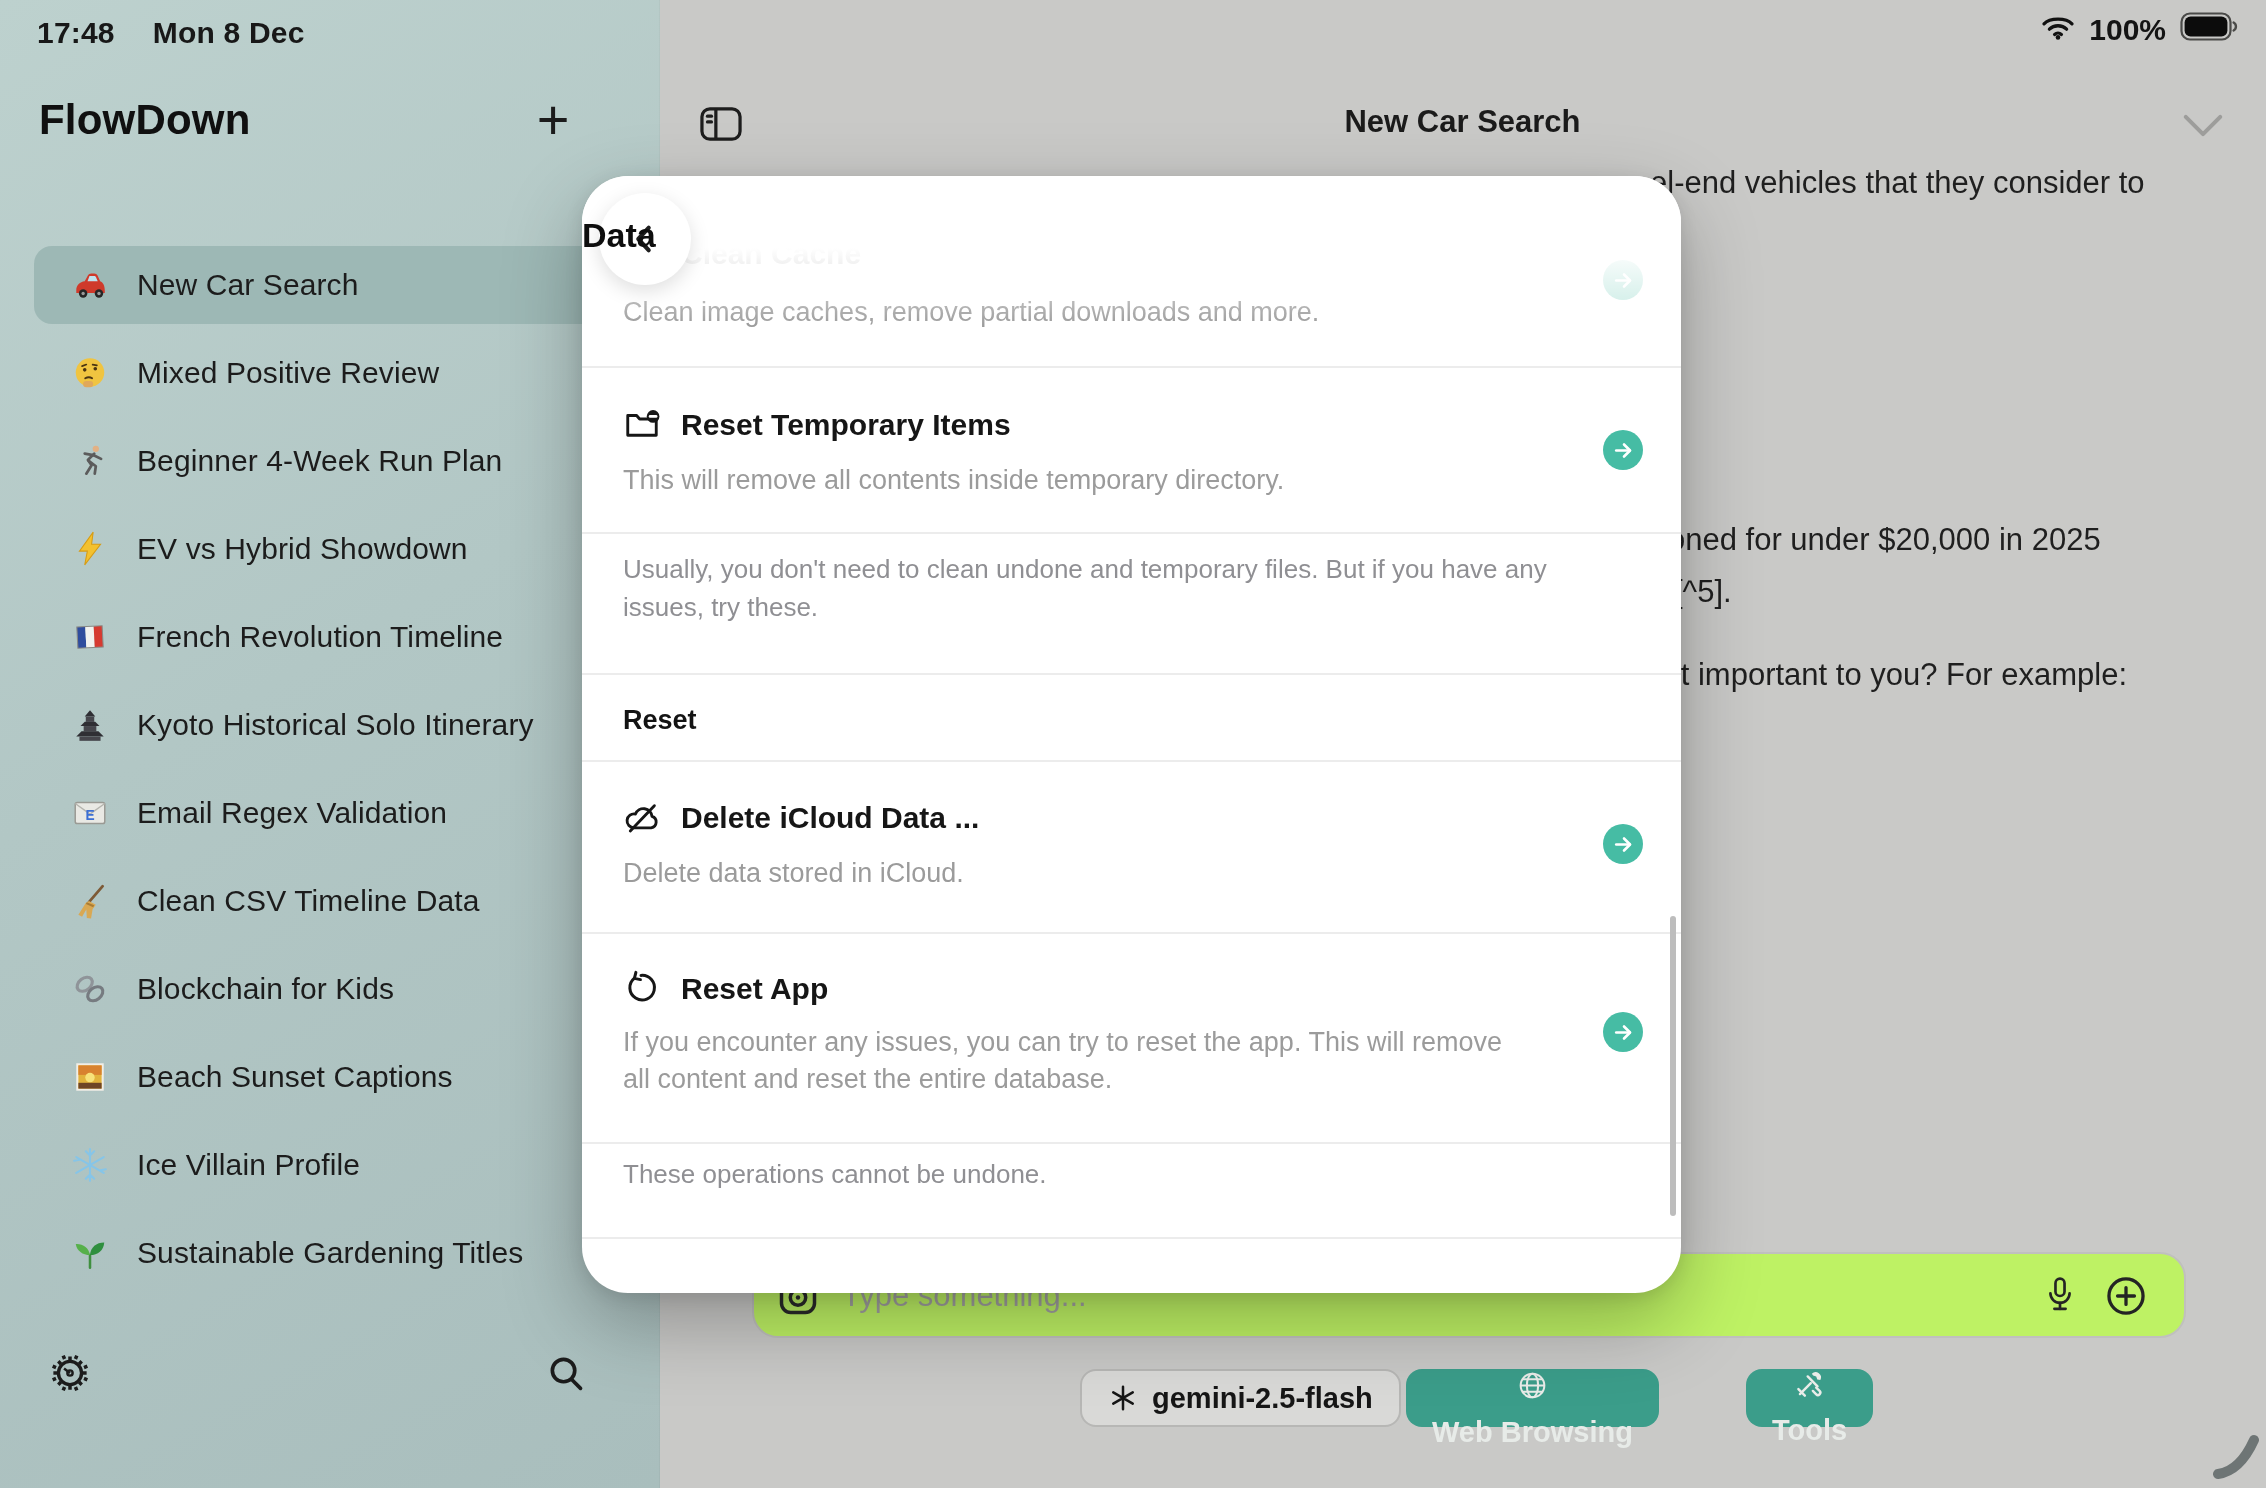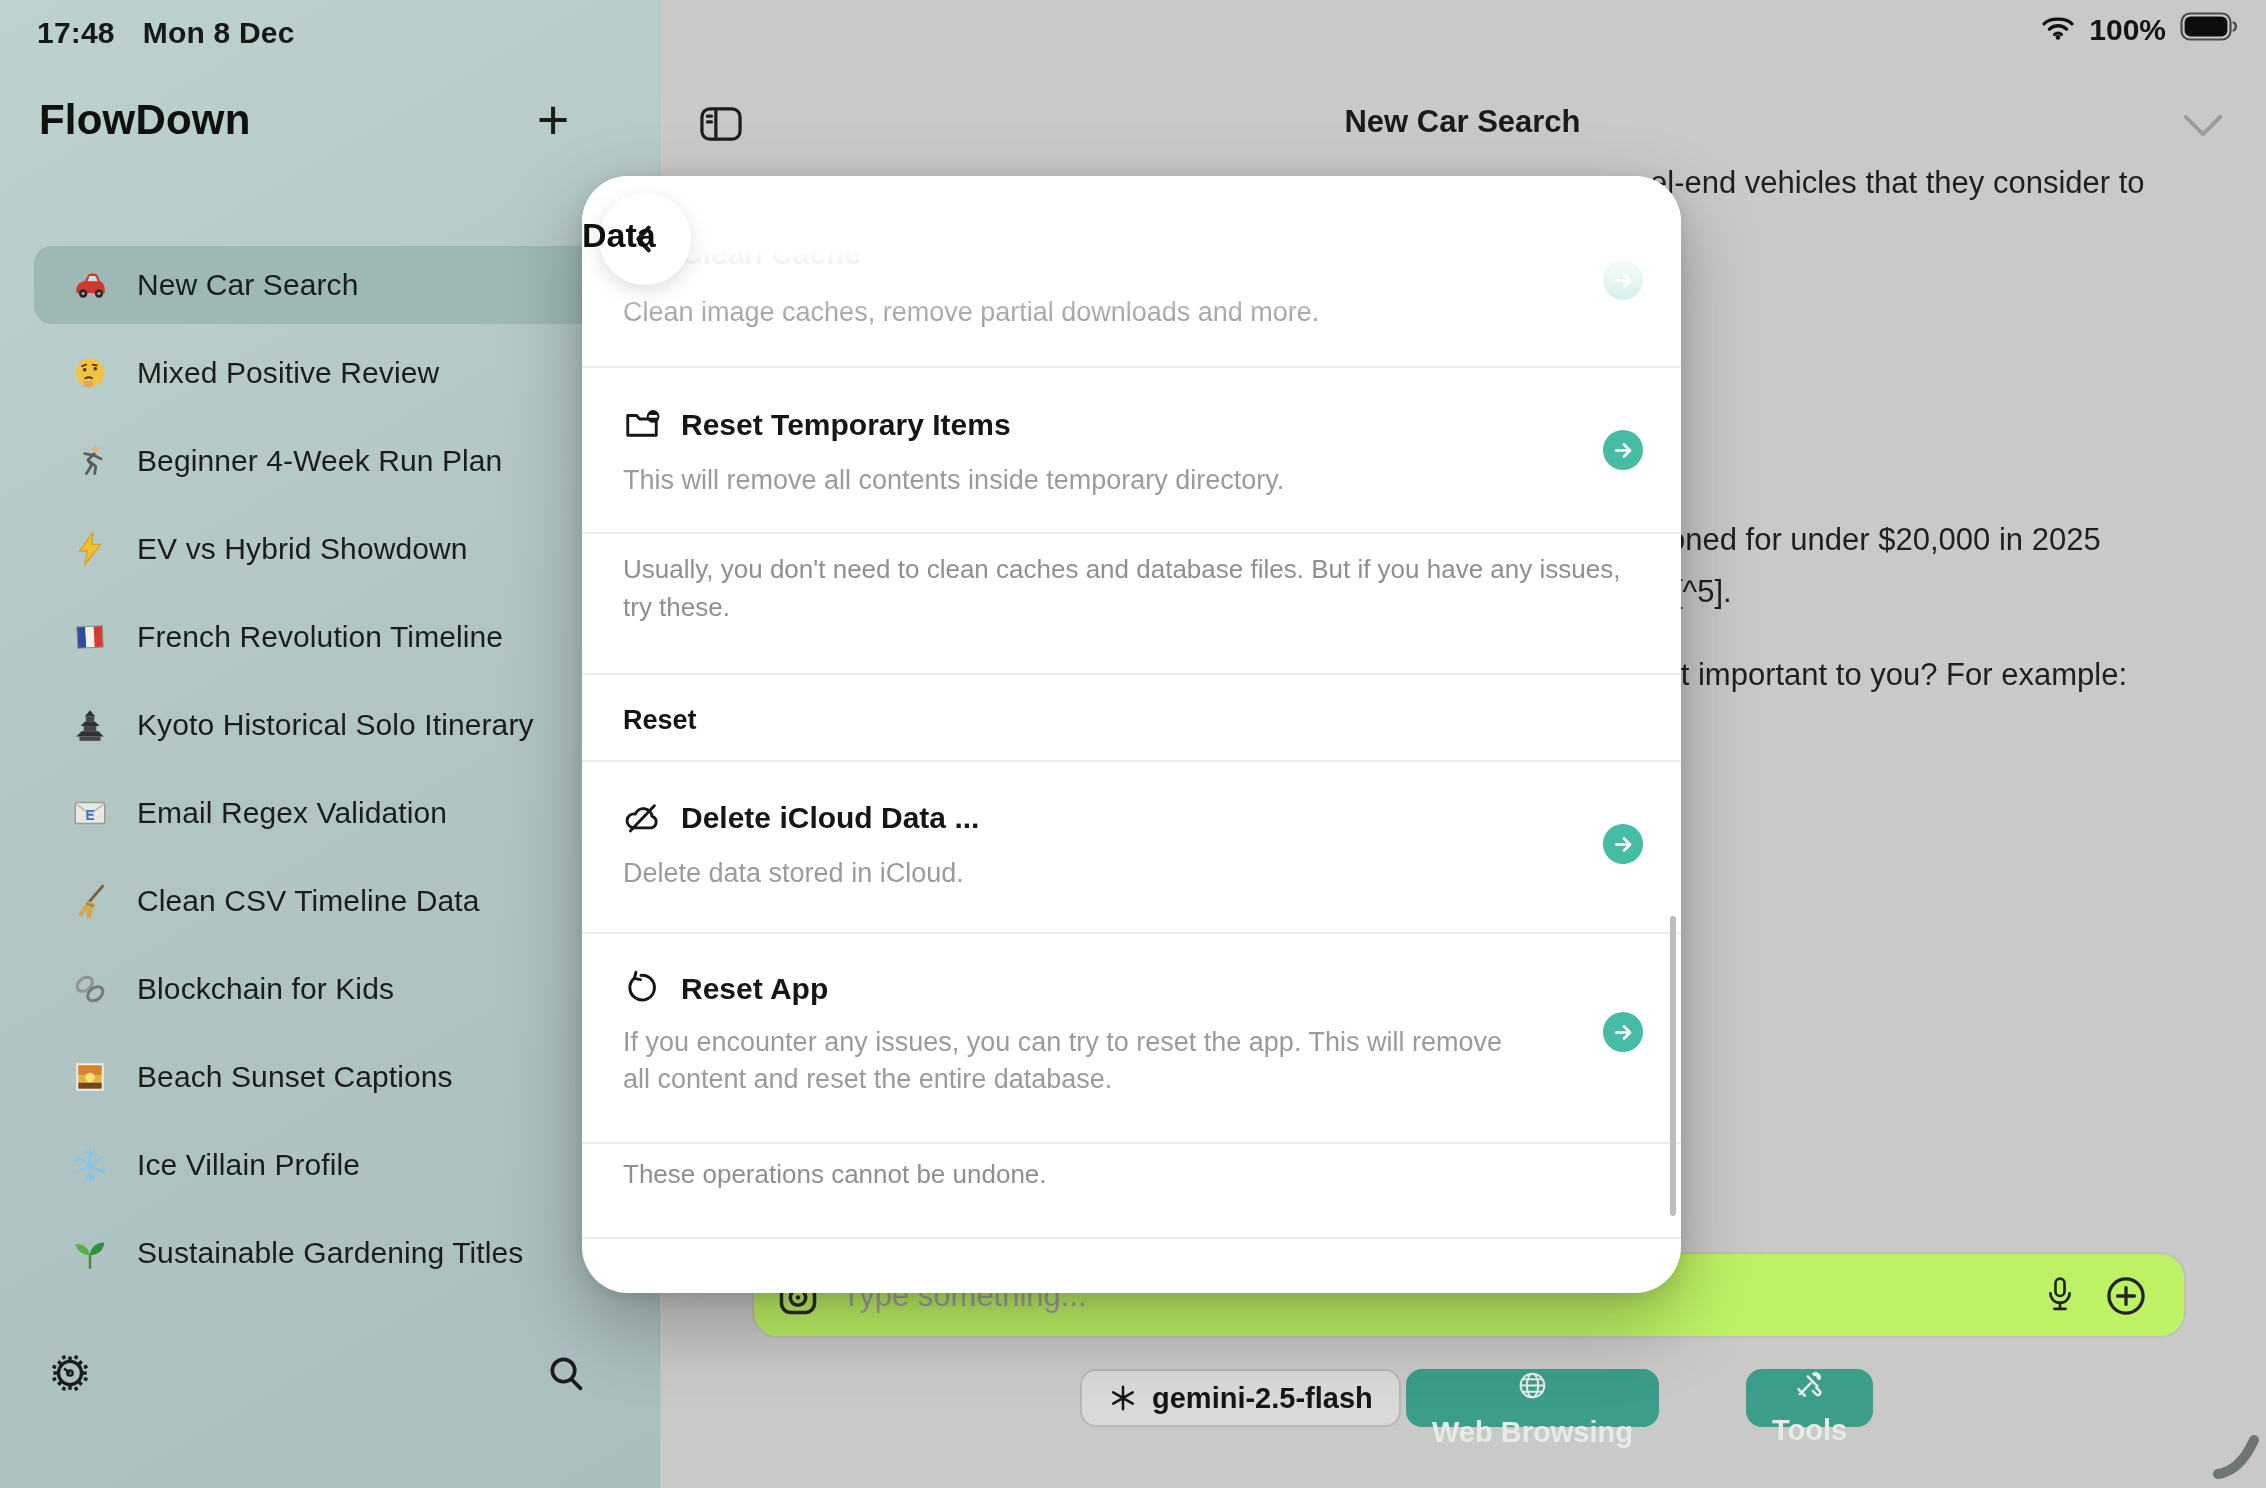--- a/index.html
+++ b/index.html
@@ -8,21 +8,21 @@
     font-family:"Liberation Sans","DejaVu Sans",sans-serif;
     background:#c9c9c7;color:#1d1d1d;
   }
   
   .sidebar{
     position:absolute;left:0;top:0;width:659px;height:1488px;
     background:linear-gradient(150deg,#bdd1ce 0%,#b2c7c5 45%,#a9bebd 100%);
     border-right:1px solid rgba(0,0,0,0.05);
   }
   .status-left{
-    position:absolute;left:37px;top:16px;display:flex;gap:28px;
+    position:absolute;left:37px;top:16px;display:flex;gap:38px;
     font-size:30px;font-weight:600;color:#181818;letter-spacing:.2px;
   }
   .side-header{position:absolute;left:39px;top:96px;right:30px;height:70px;}
   .app-title{font-size:42px;font-weight:700;color:#101010;letter-spacing:.2px;}
   .new-chat-btn{
     position:absolute;right:46px;top:-6px;width:60px;height:60px;border:none;background:transparent;
     font-size:56px;font-weight:200;color:#1b1b1b;line-height:60px;text-align:center;padding:0;cursor:pointer;
   }
   .side-list{position:absolute;left:0;top:241px;right:0;}
   .side-item{
@@ -399,21 +399,21 @@
   <button class="go-btn" style="top: 254px; background: rgb(70, 188, 164);">
     <span style="display:flex">
         <svg width="25" height="25" viewBox="0 0 24 24" fill="none" stroke="#fff" stroke-width="2.5" stroke-linecap="round" stroke-linejoin="round">
           <path d="M5 12 H18"></path>
           <path d="M12.5 6.2 L18.3 12 L12.5 17.8"></path>
         </svg>
       </span>
   </button>
   <div class="m-div" style="top:356px"></div>
 
-  <div class="m-note" style="top:374px;width:1000px">Usually, you don't need to clean caches and database files. But if you have any issues, try these.</div>
+  <div class="m-note" style="top:374px;width:1000px">Usually, you don't need to clean undone and temporary files. But if you have any issues, try these.</div>
   <div class="m-div" style="top:497px"></div>
 
   <div class="m-section" style="top:529px">Reset</div>
   <div class="m-div" style="top:584px"></div>
 
   <span class="m-icon" style="top:623px"><svg width="38" height="38" viewBox="0 0 24 24" fill="none" stroke="#161616" stroke-width="1.8" stroke-linecap="round" stroke-linejoin="round">
         <path d="M7 18.2 a4.4 4.4 0 1 1 .9-8.7 A5.4 5.4 0 0 1 18.3 11 a3.7 3.7 0 0 1 -.5 7.2 H7"></path>
         <path d="M4.6 20.2 L19.8 4.2"></path>
       </svg></span>
   <div class="m-row-title" style="top:620px">Delete iCloud Data ...</div>

